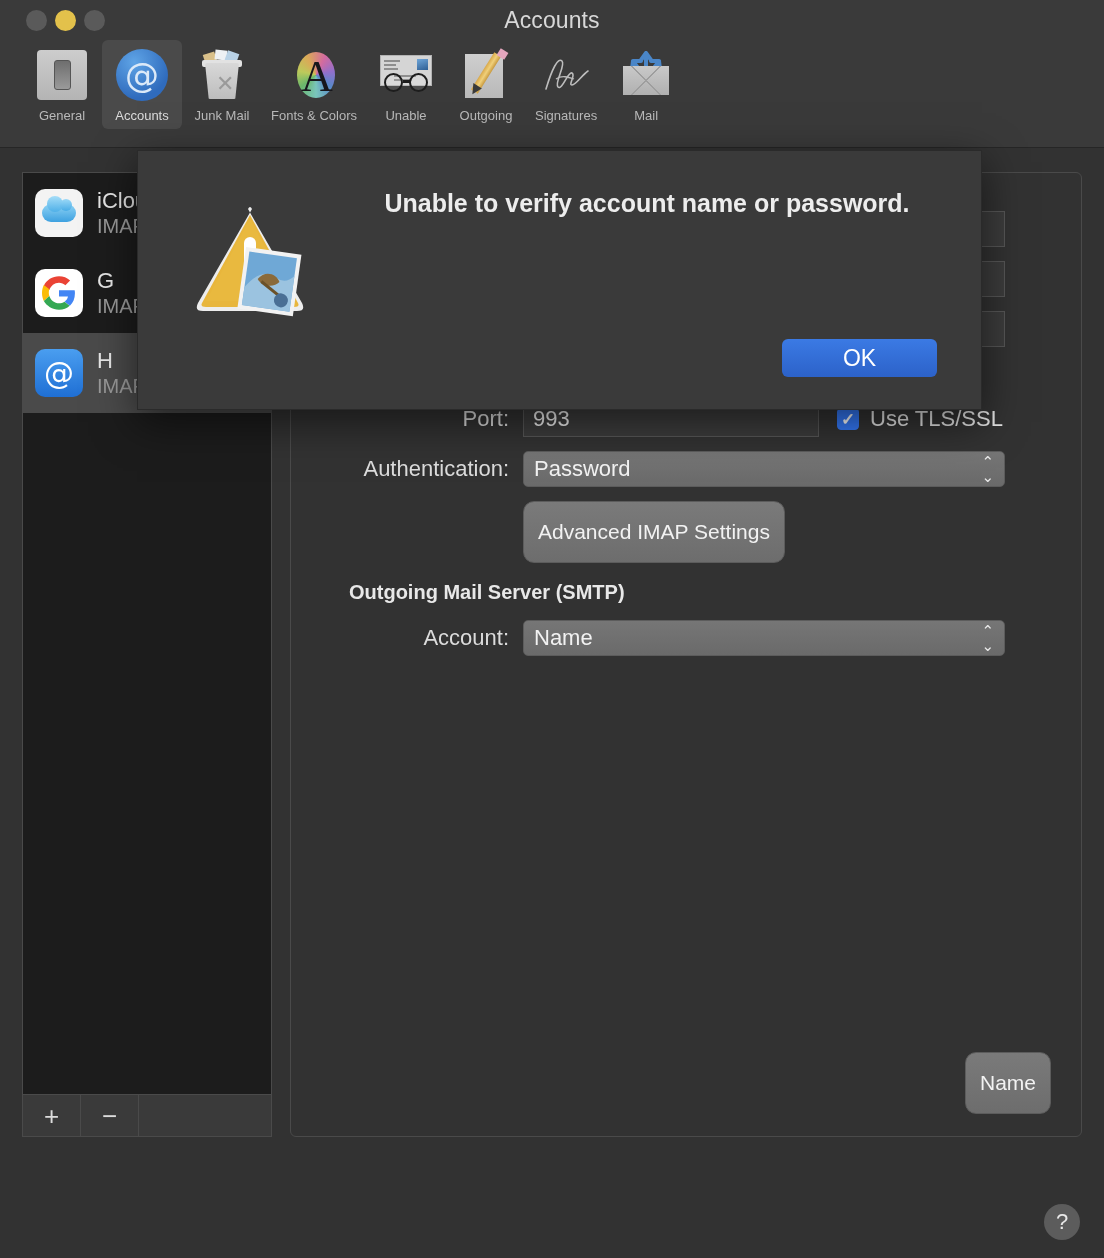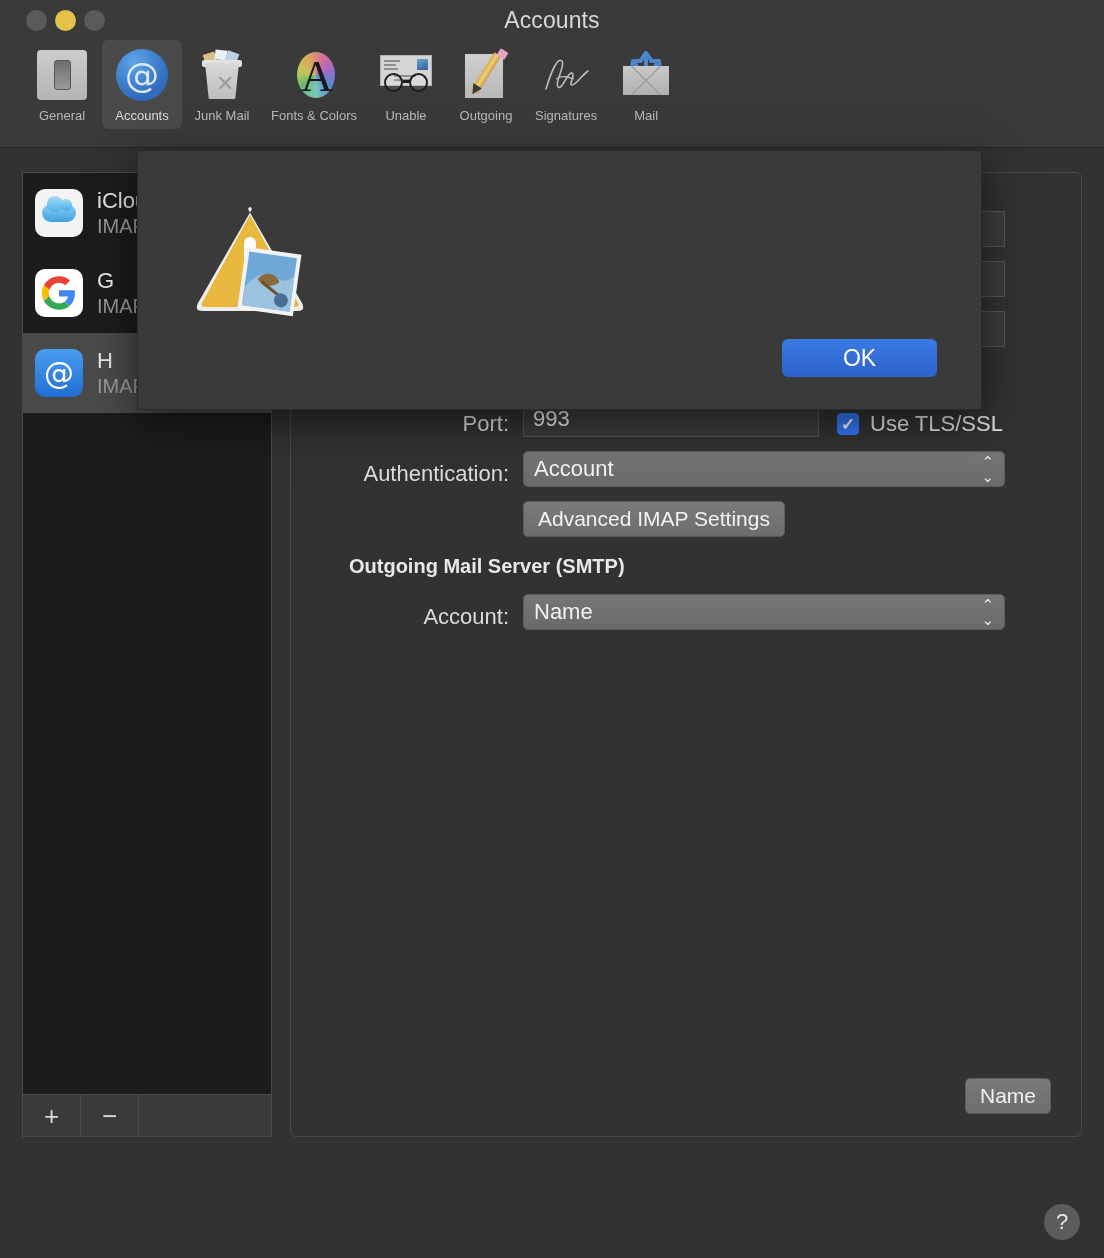--- a/index.html
+++ b/index.html
@@ -242,21 +242,21 @@
   }
   .tab {
     padding:5px 18px; font-size:19px; color:#d0d0d0;
     background:#4a4a4a; border:1px solid #5a5a5a;
   }
   .tab:first-child { border-radius:6px 0 0 6px; }
   .tab:last-child  { border-radius:0 6px 6px 0; }
   .tab.active { background:#b6b6b6; color:#1d1d1d; }
 
   .frow {
-    display:flex; align-items:flex-end; margin-bottom:14px;
+    display:flex; align-items:center; margin-bottom:14px;
   }
   .flabel {
     width:198px; text-align:right; padding-right:14px;
     font-size:22px; color:#dcdcdc; white-space:nowrap;
   }
   .finput {
     flex:1; max-width:482px;
     height:36px; background:#3c3c3c;
     border:1px solid #565656;
     color:#f0f0f0; font-size:22px;
@@ -281,23 +281,23 @@
   .cbox.on {
     background:#3478f6; border-color:#3478f6;
     display:flex;align-items:center;justify-content:center;
   }
   .cbox.on:after {
     content:"✓"; color:#fff; font-size:17px; line-height:1; font-weight:bold;
   }
   .checklabel { font-size:22px; color:#e4e4e4; white-space:nowrap; }
   .btn {
     background:linear-gradient(180deg,#7a7a7a,#6d6d6d);
-    border:1px solid #5c5c5c; border-radius:5px;
+    border:1px solid #5c5c5c; border-radius:11px;
     color:#f2f2f2; font-size:21px;
-    padding:5px 14px;
+    padding:18px 14px;
     font-family:"Liberation Sans", sans-serif;
   }
   .section-title {
     font-size:20px; font-weight:bold; color:#e8e8e8;
     margin: 18px 0 16px 24px;
   }
   .save-wrap {
     position:absolute; right:30px; bottom:22px;
   }
   .helpbtn {
@@ -532,21 +532,21 @@
           <div class="finput narrow">993</div>
           <div class="checkrow" style="margin-left:18px">
             <div class="cbox on"></div>
             <div class="checklabel">Use TLS/SSL</div>
           </div>
         </div>
 
         <div class="frow">
           <div class="flabel">Authentication:</div>
           <div class="fselect">
-            <span>Account</span>
+            <span>Password</span>
             <span class="stepper">⌃<br>⌄</span>
           </div>
         </div>
 
         <div class="frow">
           <div class="flabel"></div>
           <button class="btn">Advanced IMAP Settings</button>
         </div>
 
         <div class="section-title">Outgoing Mail Server (SMTP)</div>
@@ -580,16 +580,17 @@
         <g transform="translate(56,48) rotate(8)">
           <rect x="0" y="0" width="56" height="62" fill="#f2f2f2"></rect>
           <rect x="4" y="4" width="48" height="54" fill="#6fa8d6"></rect>
           <path d="M4 40 Q18 18 34 26 Q44 32 52 22 L52 58 L4 58 Z" fill="#9bc3e0"></path>
           <path d="M16 30 C22 20, 34 22, 38 30 C34 36, 22 38, 16 30 Z" fill="#8a6a3a"></path>
           <path d="M20 32 L40 44" stroke="#6b5128" stroke-width="3" fill="none"></path>
           <circle cx="42" cy="48" r="7" fill="#4a6f95"></circle>
         </g>
       </svg>
     </div>
+    <div class="alert-msg">Unable to verify account name or password.</div>
     <div class="ok-btn">OK</div>
   </div>
 
 </div>
 
 </body></html>

